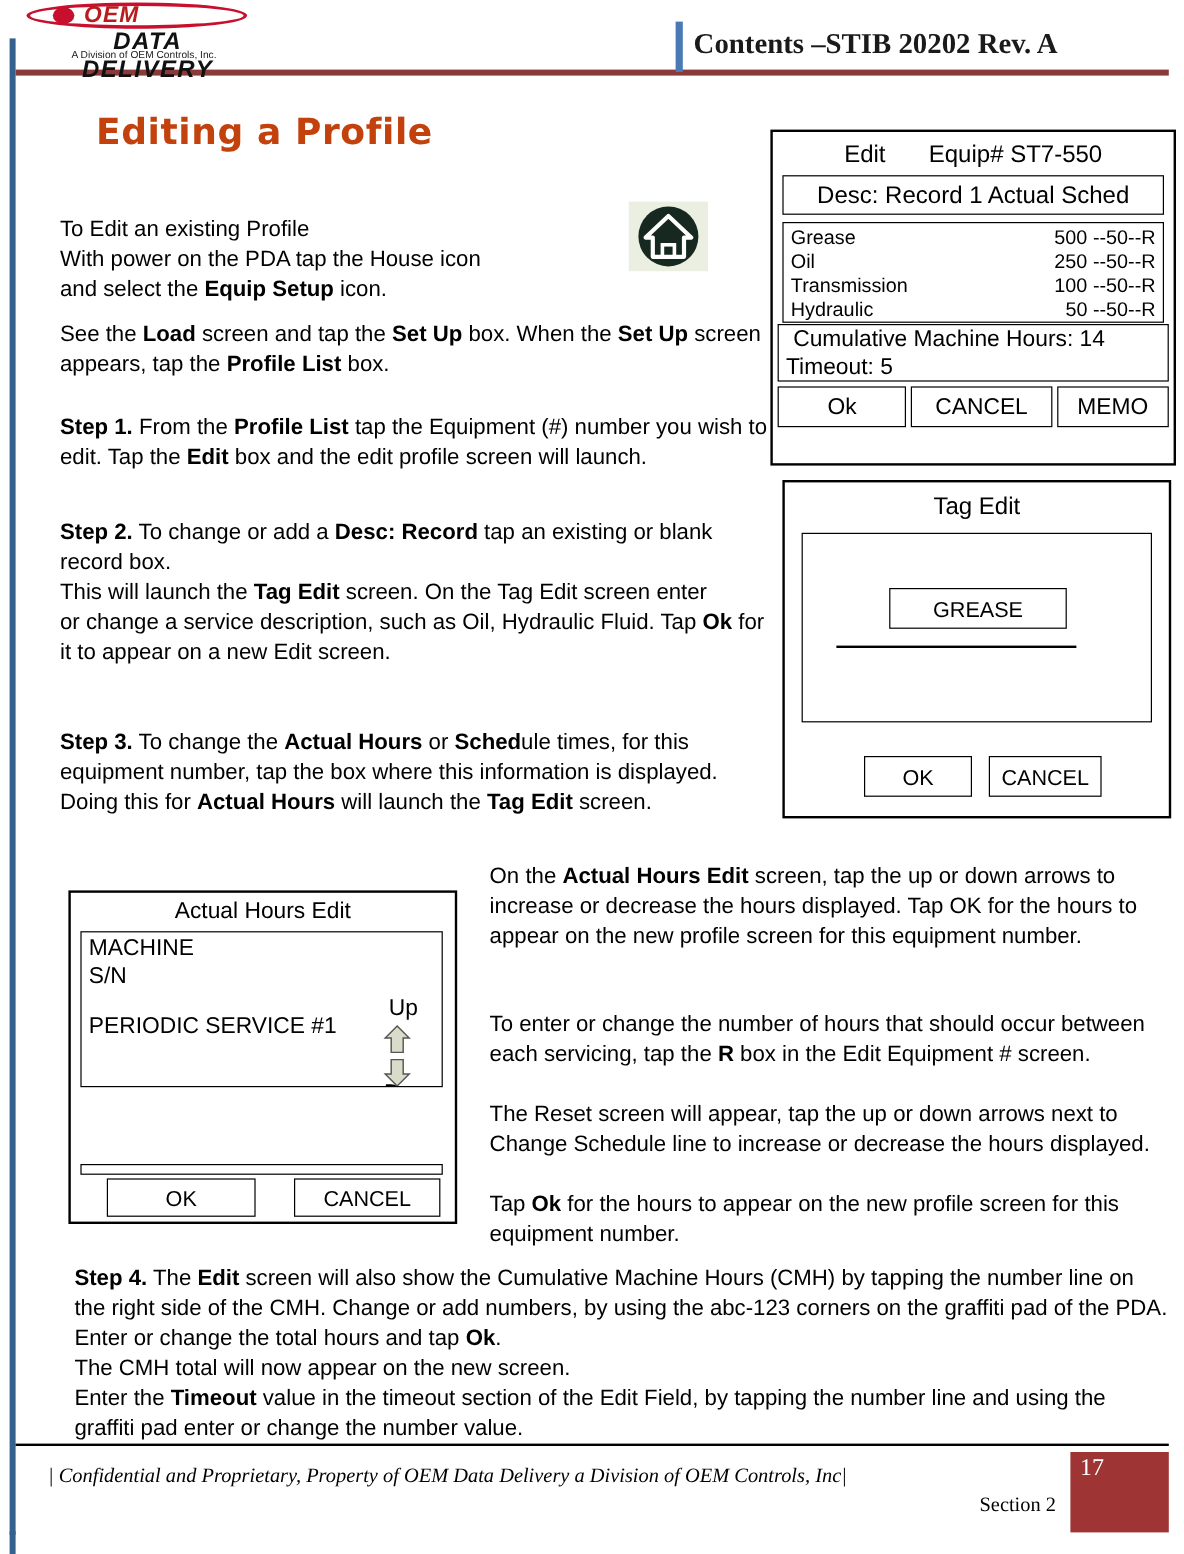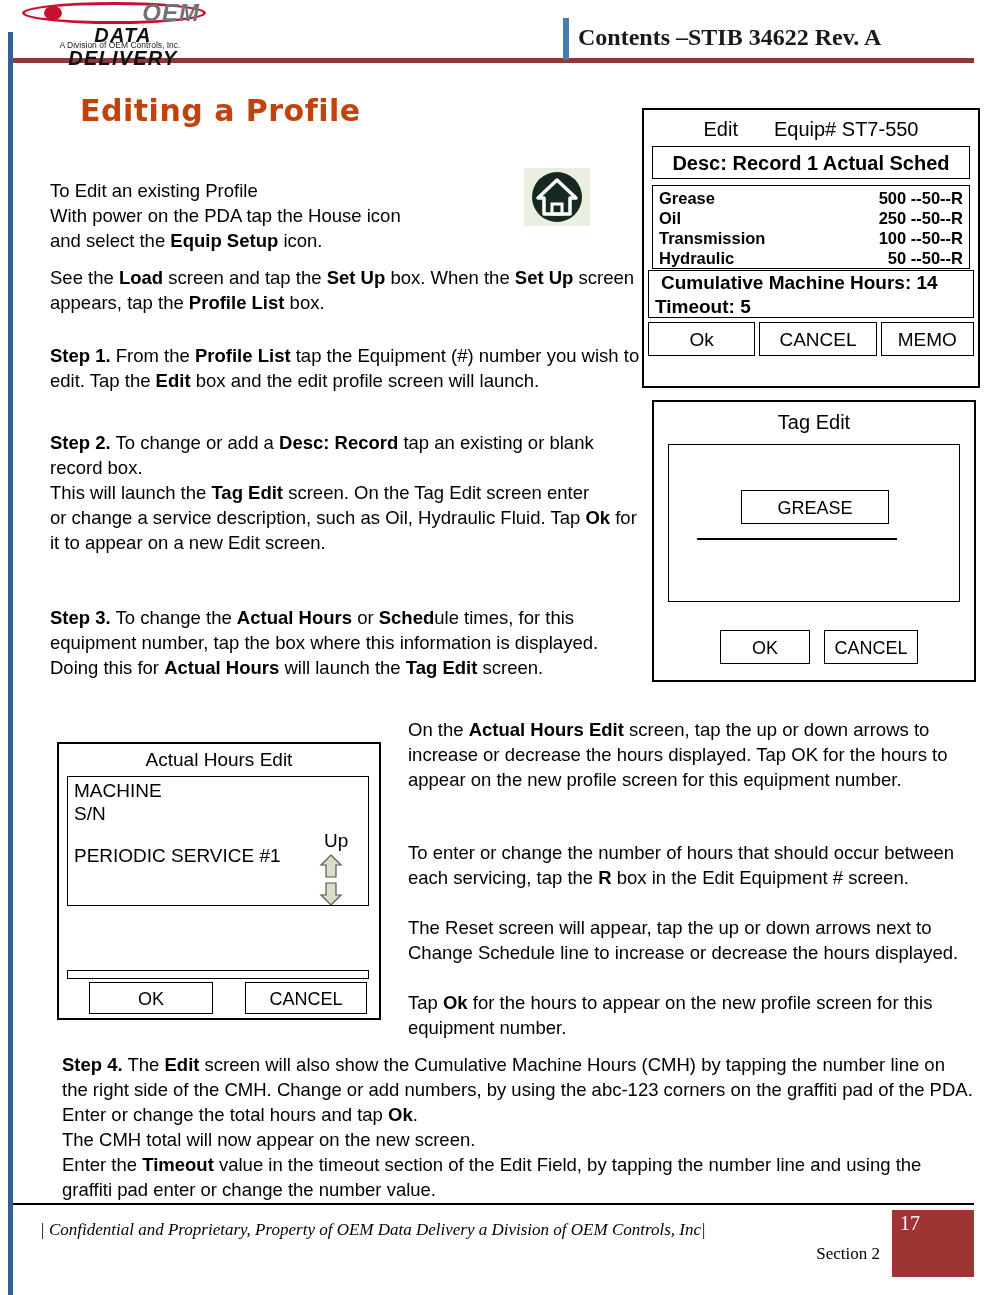--- a/index.html
+++ b/index.html
@@ -70,25 +70,25 @@
     background: #C8102E;
     border-radius: 50%;
   }
   .logo-oem-text {
     position: absolute;
     left: 48px; top: 0px;
     width: 130px;
     font-family: "Liberation Sans", sans-serif;
     font-weight: bold;
     font-style: italic;
-    font-size: 24px;
+    font-size: 19px;
     letter-spacing: 1px;
     line-height: 26px;
-    color: #737373;
-    text-align: right;
+    color: #b91c1c;
+    text-align: left;
   }
   .logo-dd {
     position: absolute;
     left: 16px; top: 24px;
     width: 170px;
     text-align: center;
     font-family: "Liberation Sans", sans-serif;
     font-weight: bold;
     font-style: italic;
     font-size: 20px;
@@ -166,21 +166,20 @@
     position: absolute;
     border: 2px solid #000;
     background: #fff;
     box-sizing: border-box;
     font-family: "Liberation Sans", sans-serif;
   }
   .pda-box {
     border: 1.5px solid #000;
     box-sizing: border-box;
     background: #fff;
-    font-weight: bold;
   }
 
   
   #edit-screen { left: 642px; top: 108px; width: 338px; height: 280px; }
   #edit-screen .row-title {
     display: flex;
     justify-content: center;
     gap: 36px;
     font-size: 20px;
     line-height: 30px;
@@ -387,21 +386,21 @@
 <div class="logo">
   <div class="logo-oem">
     <div class="logo-oem-ring"></div>
     <div class="logo-dot"></div>
     <div class="logo-oem-text">OEM</div>
   </div>
   <div class="logo-dd">DATA DELIVERY</div>
   <div class="logo-div">A Division of OEM Controls, Inc.</div>
 </div>
 
-<div class="header-title">Contents –STIB 34622 Rev. A</div>
+<div class="header-title">Contents –STIB 20202 Rev. A</div>
 
 <div class="page-heading">Editing a Profile</div>
 
 <div class="house-icon-wrap">
   <svg width="66" height="58" viewBox="0 0 66 58">
     <circle cx="33" cy="29" r="25" fill="#16281f"></circle>
     <path d="M33 12 L52 30 L46 30 L46 46 L20 46 L20 30 L14 30 Z" fill="none" stroke="#ffffff" stroke-width="3.5" stroke-linejoin="round"></path>
     <rect x="28" y="36" width="10" height="10" fill="none" stroke="#ffffff" stroke-width="3"></rect>
   </svg>
 </div>

